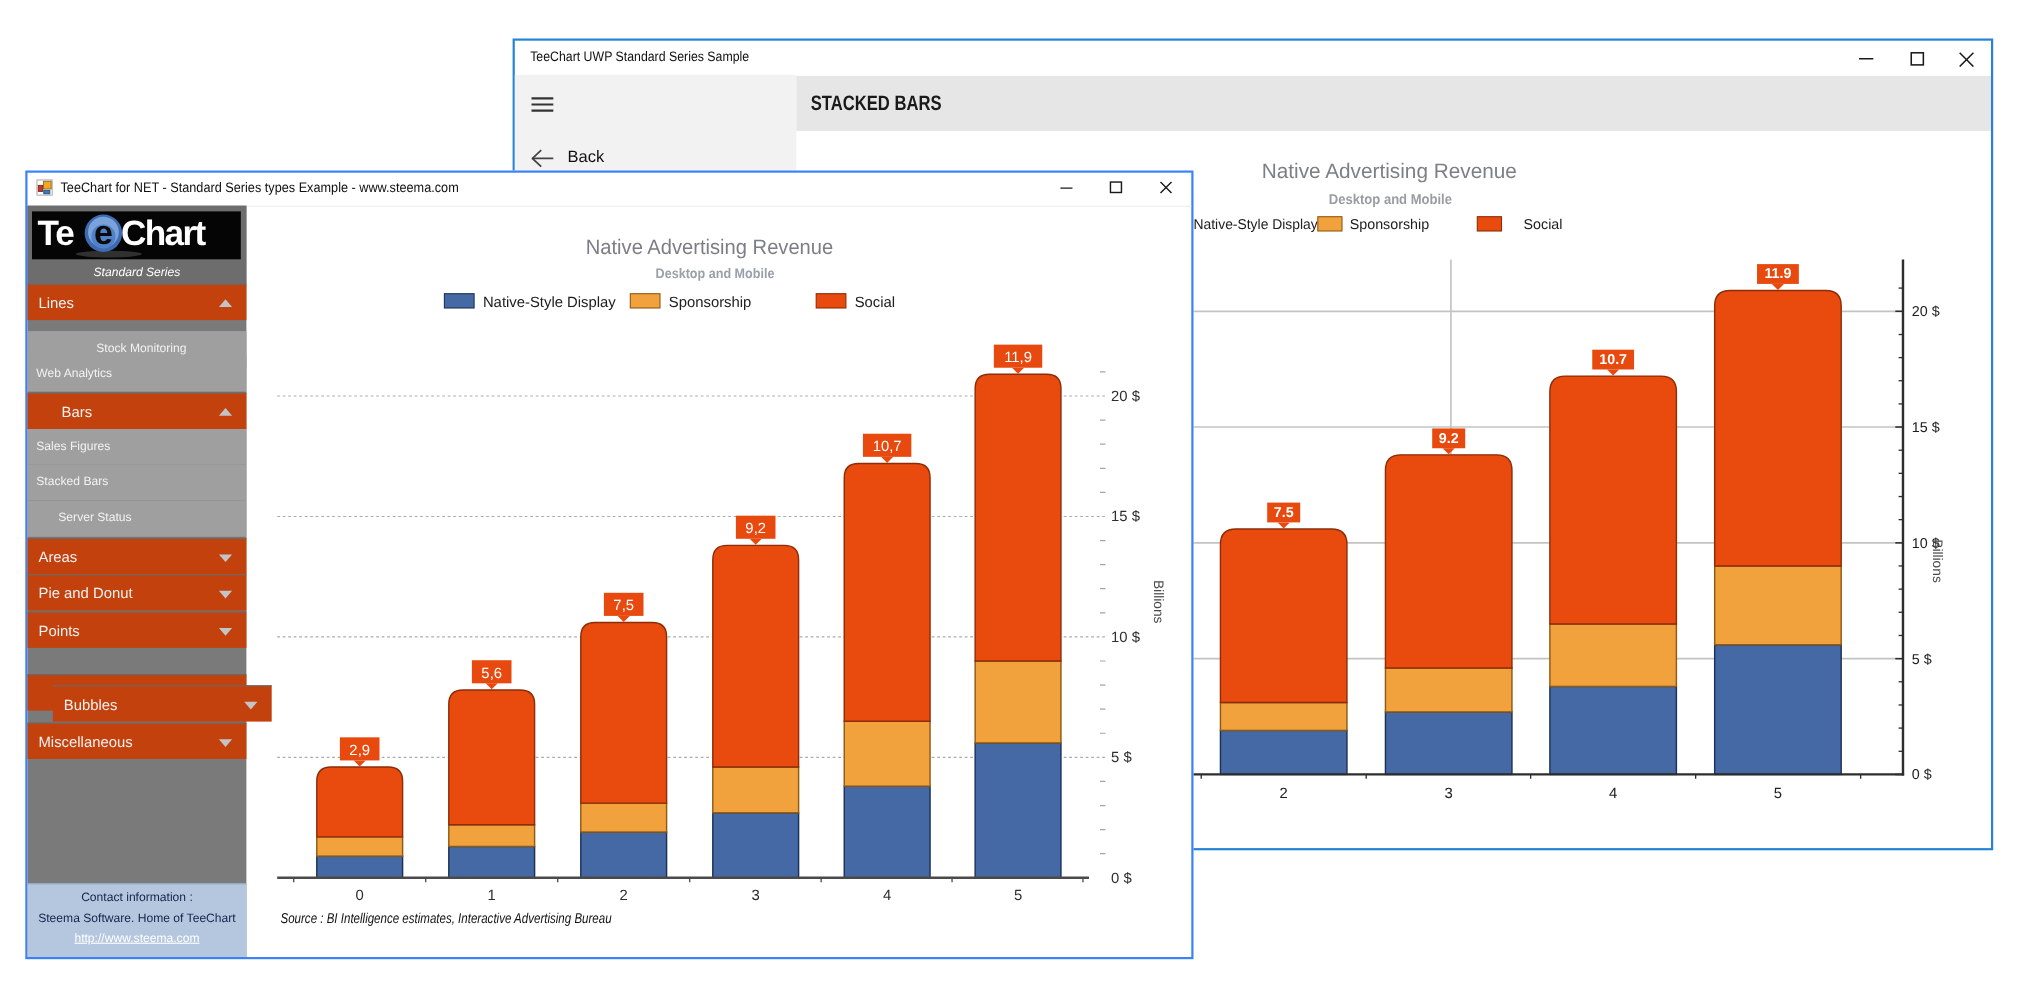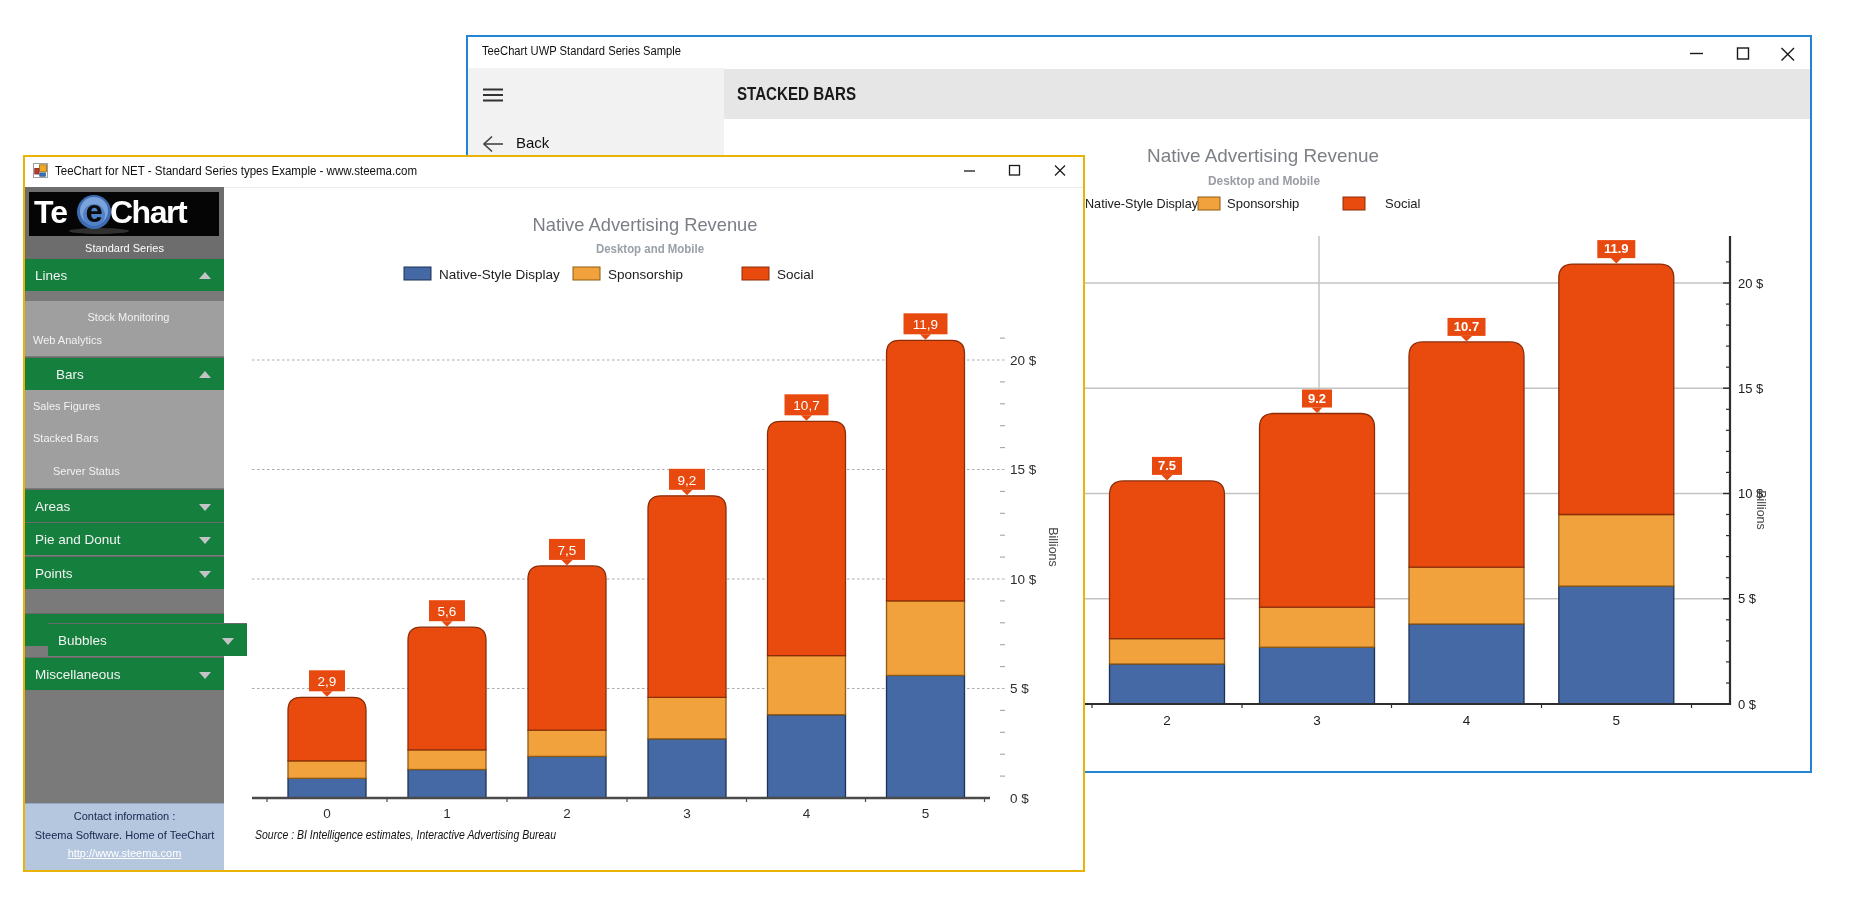--- a/index.html
+++ b/index.html
@@ -1,22 +1,22 @@
 <!DOCTYPE html>
 <html><head><meta charset="utf-8">
 <style>
   html,body { margin:0; padding:0; background:#ffffff; width:1851px; height:916px;
               font-family:"Liberation Sans", sans-serif; -webkit-font-smoothing:antialiased; overflow:hidden; }
   .abs { position:absolute; }
   #uwp { position:absolute; left:466px; top:35px; width:1342px; height:734px;
          border:2px solid #2583d5; background:#ffffff; }
   #fw  { position:absolute; left:23px; top:155px; width:1058px; height:713px;
-         border:2px solid #eab308; background:#ffffff; }
+         border:2px solid #3b82f6; background:#ffffff; }
   .shdr, .sitem { position:absolute; left:0; width:199px; color:#f2f2f2; }
-  .shdr { background:#15803d; font-size:13.5px; line-height:33px; padding-left:10px;
+  .shdr { background:#c2410c; font-size:13.5px; line-height:33px; padding-left:10px;
           box-sizing:border-box; border-top:1px solid #6a6a6a; }
   .sitem { background:#9f9f9f; font-size:11px; line-height:33px; padding-left:8px;
            box-sizing:border-box; }
   .tri { position:absolute; right:13px; top:13px; width:0; height:0;
          border-left:6.5px solid transparent; border-right:6.5px solid transparent; }
   .triu { border-bottom:7.5px solid #c4c4c6; }
   .trid { border-top:7.5px solid #c4c4c6; top:14px; }
 </style></head>
 <body>
 
@@ -170,21 +170,21 @@
     <svg class="abs" style="left:4px; top:5px;" width="190" height="44" viewBox="0 0 190 44">
       <rect x="0" y="0" width="190" height="44" fill="#050505"></rect>
       <ellipse cx="70" cy="39" rx="30" ry="3" fill="#303030"></ellipse>
       <circle cx="65" cy="20" r="17" fill="#3e6cb2"></circle>
       <circle cx="65" cy="19" r="14" fill="#7ba3da"></circle>
       <circle cx="65" cy="23" r="11" fill="#5181c8"></circle>
       <text x="5" y="31" font-size="32" font-weight="bold" fill="#ffffff" letter-spacing="-1">Te</text>
       <text x="65" y="30" font-size="31" font-weight="bold" fill="#0a0a0a" text-anchor="middle">e</text>
       <text x="81" y="31" font-size="32" font-weight="bold" fill="#ffffff" letter-spacing="-1.5">Chart</text>
     </svg>
-    <div class="abs" style="left:0; top:55px; width:199px; text-align:center; font-size:11px; color:#ffffff;">Standard Series</div>
+    <div class="abs" style="left:0; top:55px; width:199px; text-align:center; font-size:11px; color:#ffffff;font-style:italic;">Standard Series</div>
     <div class="shdr" style="top:71px;height:33px;">Lines<span class="tri triu"></span></div>
 <div class="sitem" style="top:114px;height:33px;text-align:center;">Stock Monitoring</div>
 <div class="sitem" style="top:137px;height:32px;">Web Analytics</div>
 <div class="shdr" style="top:170px;height:33px;padding-left:31px;">Bars<span class="tri triu"></span></div>
 <div class="sitem" style="top:203px;height:32px;">Sales Figures</div>
 <div class="sitem" style="top:235px;height:33px;">Stacked Bars</div>
 <div class="sitem" style="top:268px;height:33px;padding-left:28px;">Server Status</div>
 <div class="shdr" style="top:302px;height:33px;">Areas<span class="tri trid"></span></div>
 <div class="shdr" style="top:335px;height:33px;">Pie and Donut<span class="tri trid"></span></div>
 <div class="shdr" style="top:369px;height:33px;">Points<span class="tri trid"></span></div>

